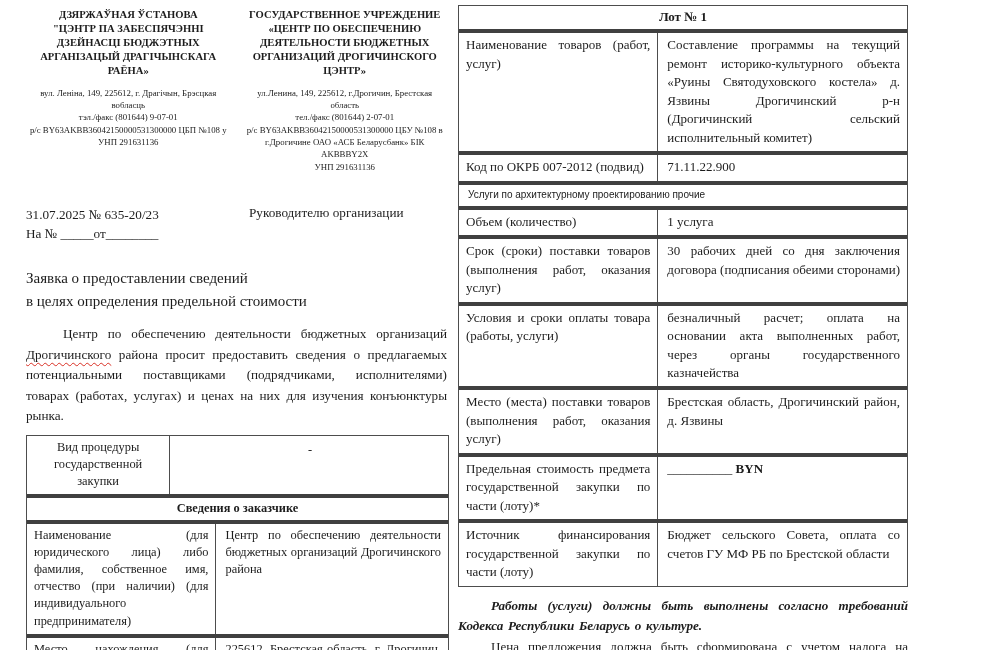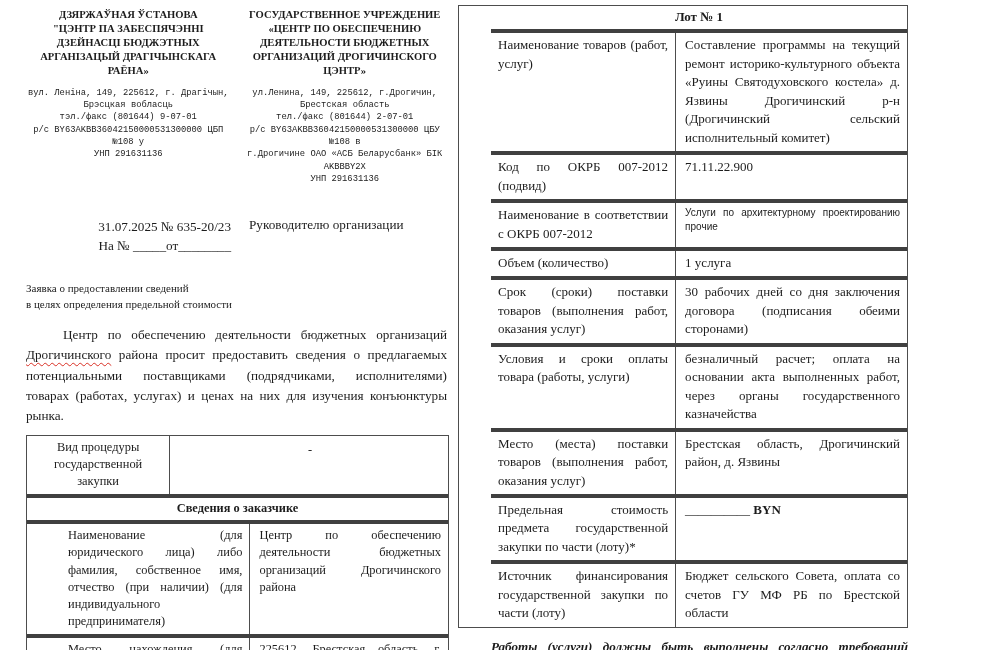--- a/index.html
+++ b/index.html
@@ -11,28 +11,28 @@
     overflow: hidden;
   }
   .page { position: absolute; top: 0; }
   .page-left  { left: 0;   width: 455px; padding: 8px 8px 0 26px; }
   .page-right { left: 455px; width: 545px; padding: 5px 92px 0 3px; }
 
   
   .org-header { display: flex; gap: 12px; }
   .org-block { width: 50%; text-align: center; }
   .org-name { font-weight: bold; font-size: 10.6px; line-height: 1.32; }
-  .org-addr { font-size: 8.8px; line-height: 1.4; margin-top: 9px; font-family: Liberation Mono, monospace; }
+  .org-addr { font-size: 8.8px; line-height: 1.4; margin-top: 9px; }
 
   
   .ref-block { display: flex; margin-top: 32px; font-size: 13.2px; }
-  .ref-left { width: 205px; line-height: 1.45; text-align: right; }
+  .ref-left { width: 205px; line-height: 1.45; }
   .addressee { margin-left: 18px; }
 
-  .doc-title { margin-top: 24px; font-size: 11px; line-height: 1.5; }
+  .doc-title { margin-top: 24px; font-size: 15px; line-height: 1.5; }
 
   .intro {
     margin-top: 12px; font-size: 13.2px; line-height: 1.55;
     text-align: justify; text-indent: 37px; word-spacing: 2px;
   }
   .spell-error {
     text-decoration: underline;
     text-decoration-style: wavy;
     text-decoration-color: #d93025;
     text-decoration-thickness: 1px;
@@ -46,24 +46,24 @@
   .tlabel { border-right: 1px solid #4d4d4d; padding: 3px 7px 4px 7px; }
   .tvalue { flex: 1; padding: 3px 7px 4px 9px; }
   .tsection { width: 100%; text-align: center; font-weight: bold; padding: 2px 6px 3px 6px; }
 
   
   .left-tbl { margin-top: 8px; width: 423px; font-size: 12.4px; line-height: 1.38; }
   .left-tbl .tlabel { text-align: justify; }
   .left-tbl .tvalue { text-align: justify; }
   .row-proc .tlabel { width: 34%; text-align: center; display: flex; align-items: center; justify-content: center; }
   .row-proc .tvalue { text-align: center; padding-top: 5px; }
-  .row-name .tlabel, .row-location .tlabel, .row-unp .tlabel { width: 45%; margin-left: 34px; }
+  .row-name .tlabel, .row-location .tlabel, .row-unp .tlabel { width: 45%; }
 
   
-  .right-tbl { width: 450px; font-size: 13px; line-height: 1.42; padding-left: 32px; }
+  .right-tbl { width: 450px; font-size: 13px; line-height: 1.42; }
   .right-tbl .tlabel { width: 44.5%; text-align: justify; }
   .right-tbl .tvalue { text-align: justify; }
   .val-sans { font-family: "Liberation Sans", sans-serif; font-size: 10px; text-align: left; }
   .val-bold { font-weight: bold; }
   .row-lot1 .tvalue { min-height: 90px; }
 
   
   .closing { margin-top: 9px; width: 450px; font-size: 13.1px; line-height: 1.58; }
   .closing p { text-align: justify; text-indent: 33px; word-spacing: 1.5px; }
   .para-bold { font-weight: bold; font-style: italic; }
@@ -150,21 +150,20 @@
     </div>
     <div class="trow row-lot1">
       <div class="tlabel">Наименование товаров (работ, услуг)</div>
       <div class="tvalue">Составление программы на текущий ремонт историко-культурного объекта «Руины Святодуховского костела» д. Язвины Дрогичинский р-н (Дрогичинский сельский исполнительный комитет)</div>
     </div>
     <div class="trow">
       <div class="tlabel">Код по ОКРБ 007-2012 (подвид)</div>
       <div class="tvalue">71.11.22.900</div>
     </div>
     <div class="trow">
-      <div class="tlabel">Наименование в соответствии с ОКРБ 007-2012</div>
       <div class="tvalue val-sans">Услуги по архитектурному проектированию прочие</div>
     </div>
     <div class="trow">
       <div class="tlabel">Объем (количество)</div>
       <div class="tvalue">1 услуга</div>
     </div>
     <div class="trow">
       <div class="tlabel">Срок (сроки) поставки товаров (выполнения работ, оказания услуг)</div>
       <div class="tvalue">30 рабочих дней со дня заключения договора (подписания обеими сторонами)</div>
     </div>

